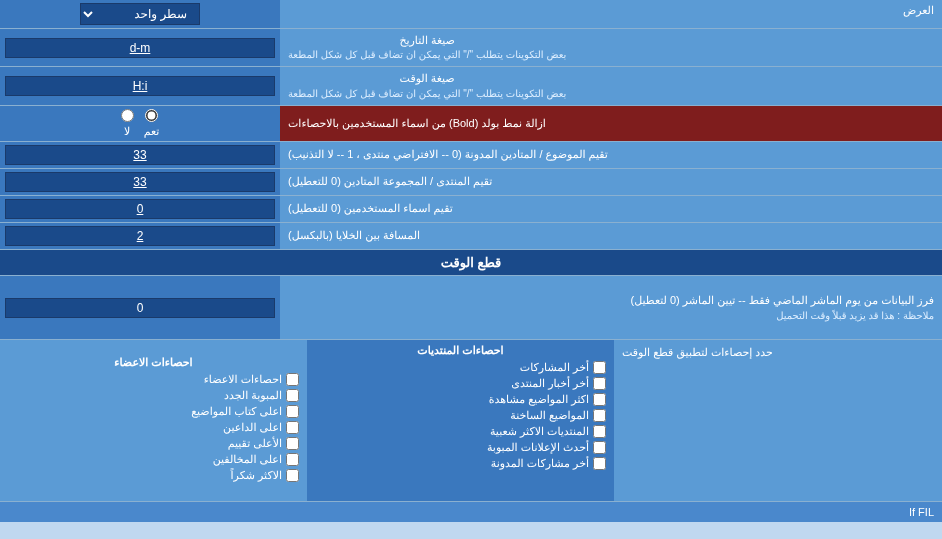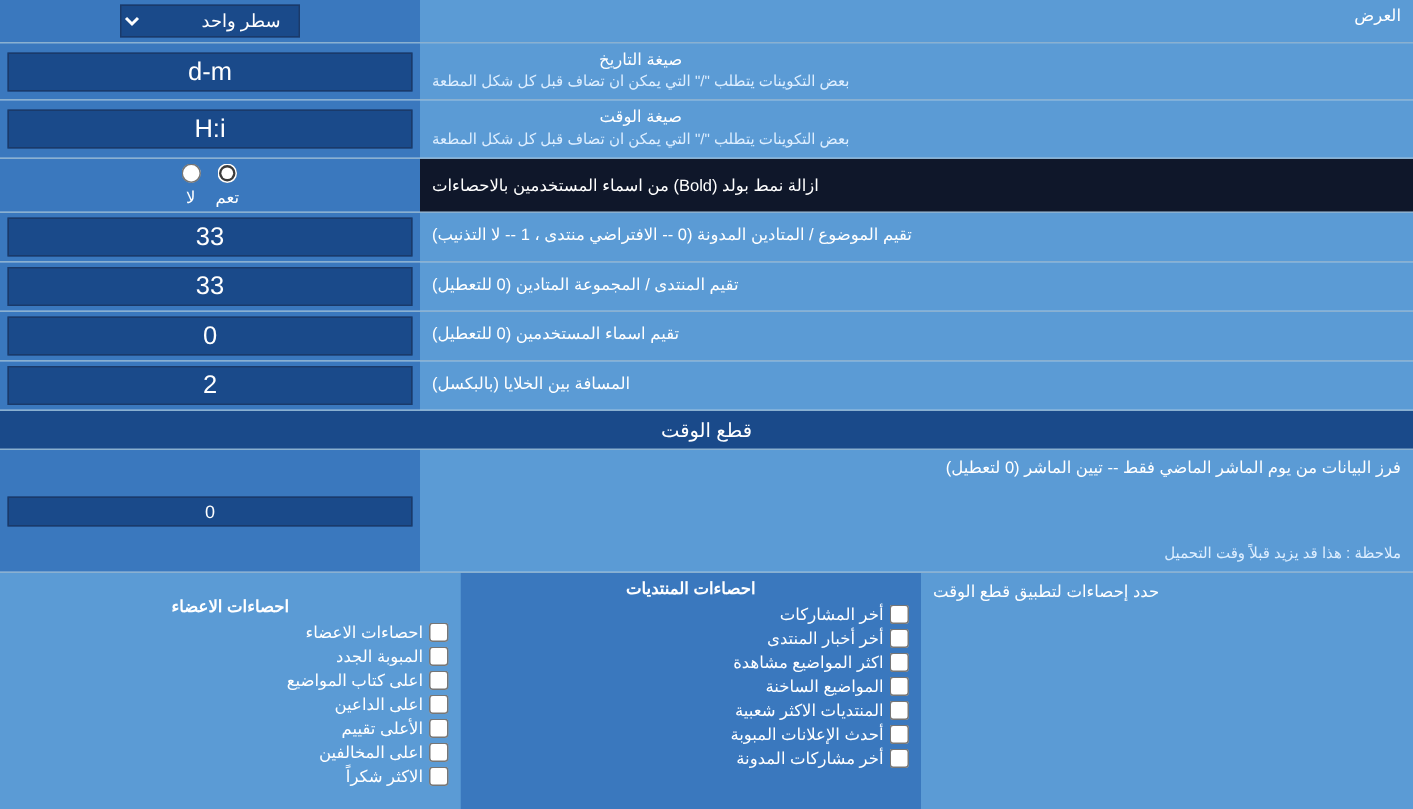--- a/index.html
+++ b/index.html
@@ -45,22 +45,23 @@
       padding: 3px 5px;
     }
 
     .row-input input[type="text"] {
       width: 100%;
       background: #1a4a8a;
       color: #fff;
       border: 1px solid #1a3a6a;
       padding: 2px 5px;
       text-align: center;
-      font-size: 17px;
+      font-size: 12px;
       direction: ltr;
+      text-decoration: underline;
     }
 
     
     .header-row {
       display: flex;
       width: 100%;
       border-bottom: 1px solid #8ab0d0;
       background: #5b9bd5;
     }
 
@@ -94,21 +95,21 @@
 
     
     .radio-row {
       display: flex;
       width: 100%;
       border-bottom: 1px solid #8ab0d0;
     }
 
     .radio-label {
       flex: 1;
-      background: #0f172a;
+      background: #7f1d1d;
       color: #fff;
       padding: 4px 8px;
       text-align: right;
       display: flex;
       align-items: center;
       justify-content: flex-end;
       font-size: 11px;
     }
 
     .radio-area {
@@ -136,36 +137,36 @@
     }
 
     
     .section-header {
       width: 100%;
       background: #1a4a8a;
       color: #fff;
       text-align: center;
       padding: 5px;
       font-size: 13px;
-      font-weight: normal;
+      font-weight: bold;
       border-bottom: 1px solid #8ab0d0;
     }
 
     
     .cutoff-row {
       display: flex;
       width: 100%;
       border-bottom: 1px solid #8ab0d0;
     }
 
     .cutoff-label {
       flex: 1;
       background: #5b9bd5;
       color: #fff;
-      padding: 4px 8px;
+      padding: 16px 8px;
       text-align: right;
       font-size: 11px;
       line-height: 1.5;
     }
 
     .cutoff-input {
       width: 280px;
       background: #3a78be;
       display: flex;
       align-items: center;
@@ -330,21 +331,21 @@
     </div>
   </div>
 
   <div class="section-header">
     <span>قطع الوقت</span>
   </div>
 
   <div class="cutoff-row">
     <div class="cutoff-label">
       <div>فرز البيانات من يوم الماشر الماضي فقط -- تيين الماشر (0 لتعطيل)</div>
-      <div style="font-size:10px; color:#ddeeff;margin-top:42px;">ملاحظة : هذا قد يزيد قبلاً وقت التحميل</div>
+      <div style="font-size:10px; color:#ddeeff;">ملاحظة : هذا قد يزيد قبلاً وقت التحميل</div>
     </div>
     <div class="cutoff-input">
       <input type="text" value="0" style="">
     </div>
   </div>
 
   <div class="stats-section">
 
     <div class="stats-left-label">
       <span>حدد إحصاءات لتطبيق قطع الوقت</span>

